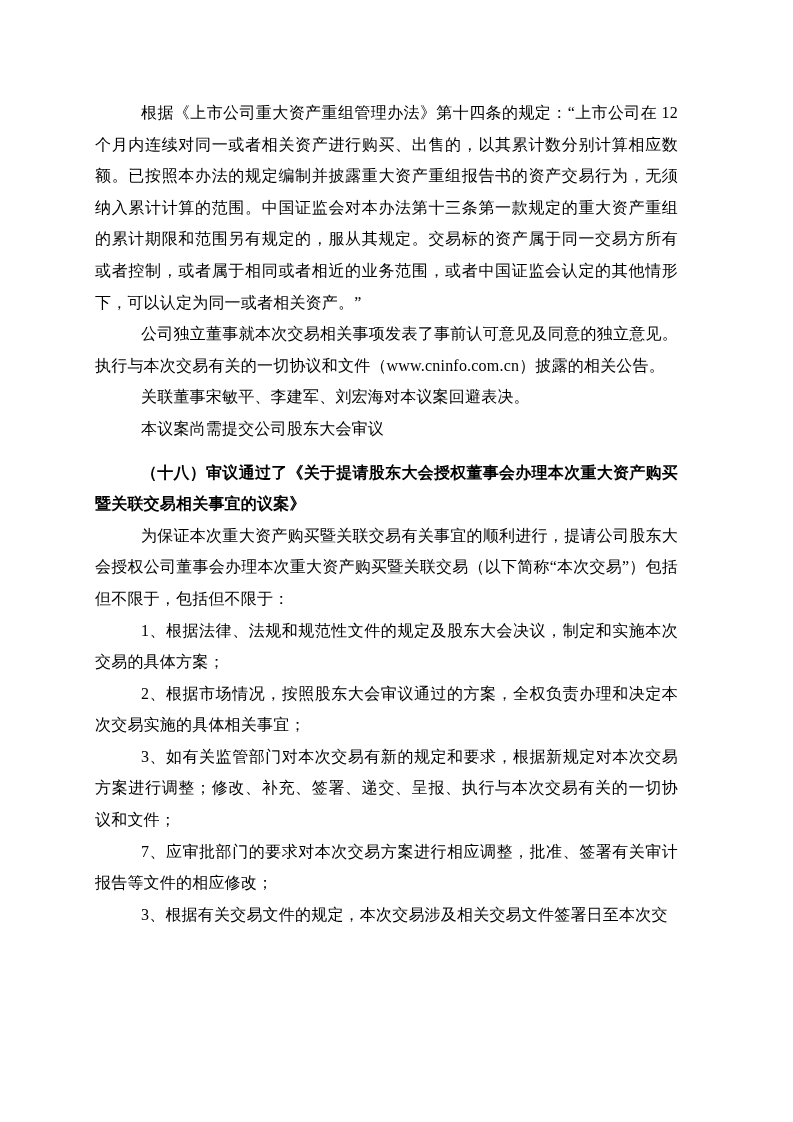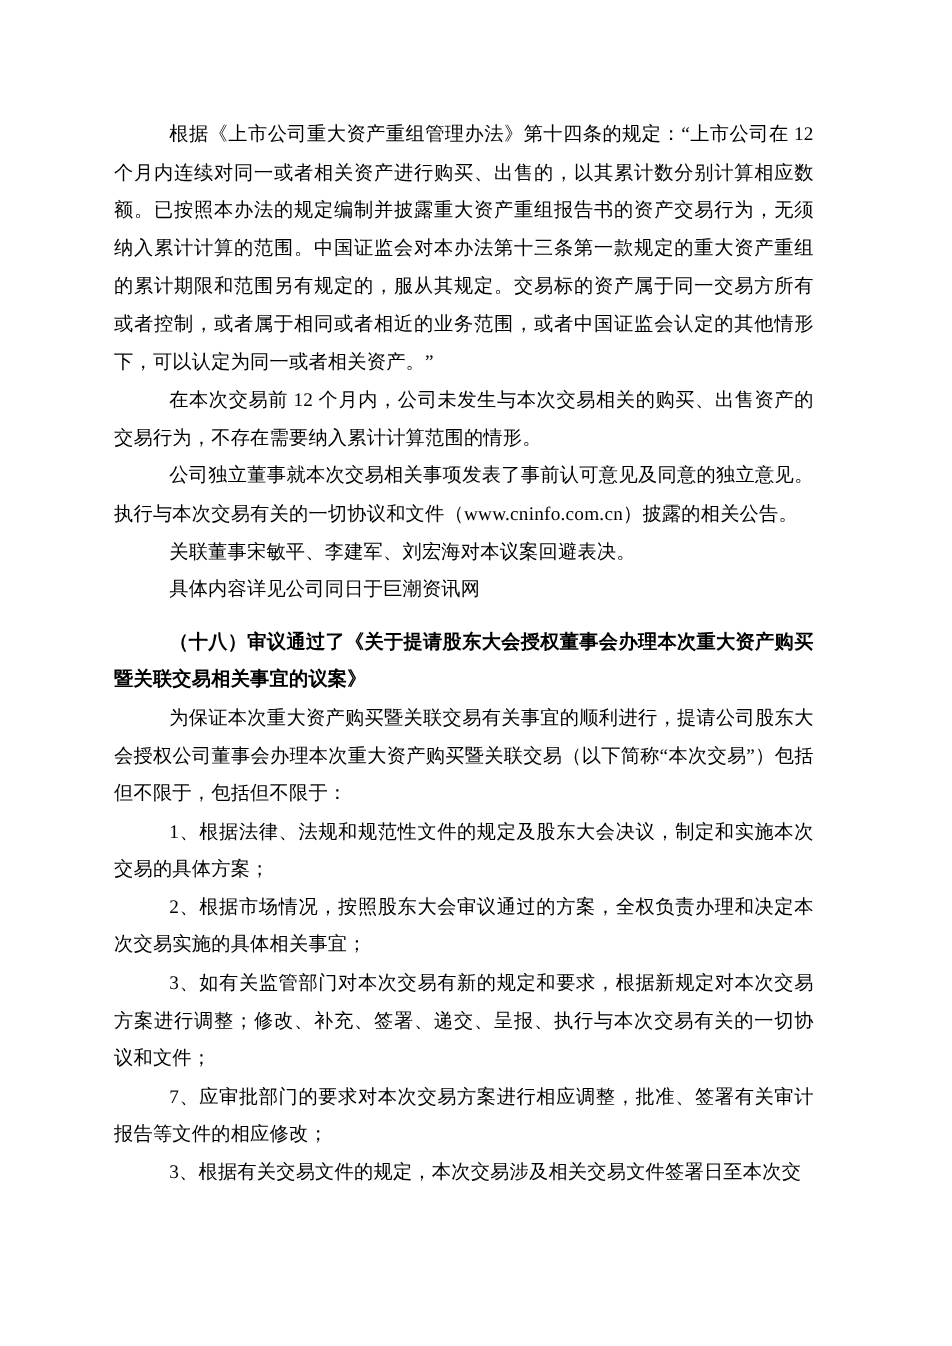--- a/index.html
+++ b/index.html
@@ -34,24 +34,23 @@
     padding: 0;
     text-indent: 46px;
     font-weight: bold;
   }
 </style>
 </head>
 <body>
 
 <div class="page">
   <p class="para">根据《上市公司重大资产重组管理办法》第十四条的规定：“上市公司在 12 个月内连续对同一或者相关资产进行购买、出售的，以其累计数分别计算相应数额。已按照本办法的规定编制并披露重大资产重组报告书的资产交易行为，无须纳入累计计算的范围。中国证监会对本办法第十三条第一款规定的重大资产重组的累计期限和范围另有规定的，服从其规定。交易标的资产属于同一交易方所有或者控制，或者属于相同或者相近的业务范围，或者中国证监会认定的其他情形下，可以认定为同一或者相关资产。”</p>
-  <p class="para">在本次交易前 12 个月内，公司未发生与本次交易相关的购买、出售资产的交易行为，不存在需要纳入累计计算范围的情形。</p>
   <p class="para">公司独立董事就本次交易相关事项发表了事前认可意见及同意的独立意见。执行与本次交易有关的一切协议和文件（www.cninfo.com.cn）披露的相关公告。</p>
   <p class="para">关联董事宋敏平、李建军、刘宏海对本议案回避表决。</p>
-  <p class="para">具体内容详见公司同日于巨潮资讯网</p>
+  <p class="para">本议案尚需提交公司股东大会审议</p>
   <p class="heading">（十八）审议通过了《关于提请股东大会授权董事会办理本次重大资产购买暨关联交易相关事宜的议案》</p>
   <p class="para">为保证本次重大资产购买暨关联交易有关事宜的顺利进行，提请公司股东大会授权公司董事会办理本次重大资产购买暨关联交易（以下简称“本次交易”）包括但不限于，包括但不限于：</p>
   <p class="para">1、根据法律、法规和规范性文件的规定及股东大会决议，制定和实施本次交易的具体方案；</p>
   <p class="para">2、根据市场情况，按照股东大会审议通过的方案，全权负责办理和决定本次交易实施的具体相关事宜；</p>
   <p class="para">3、如有关监管部门对本次交易有新的规定和要求，根据新规定对本次交易方案进行调整；修改、补充、签署、递交、呈报、执行与本次交易有关的一切协议和文件；</p>
   <p class="para">7、应审批部门的要求对本次交易方案进行相应调整，批准、签署有关审计报告等文件的相应修改；</p>
   <p class="para">3、根据有关交易文件的规定，本次交易涉及相关交易文件签署日至本次交</p>
 </div>
 
 </body></html>

